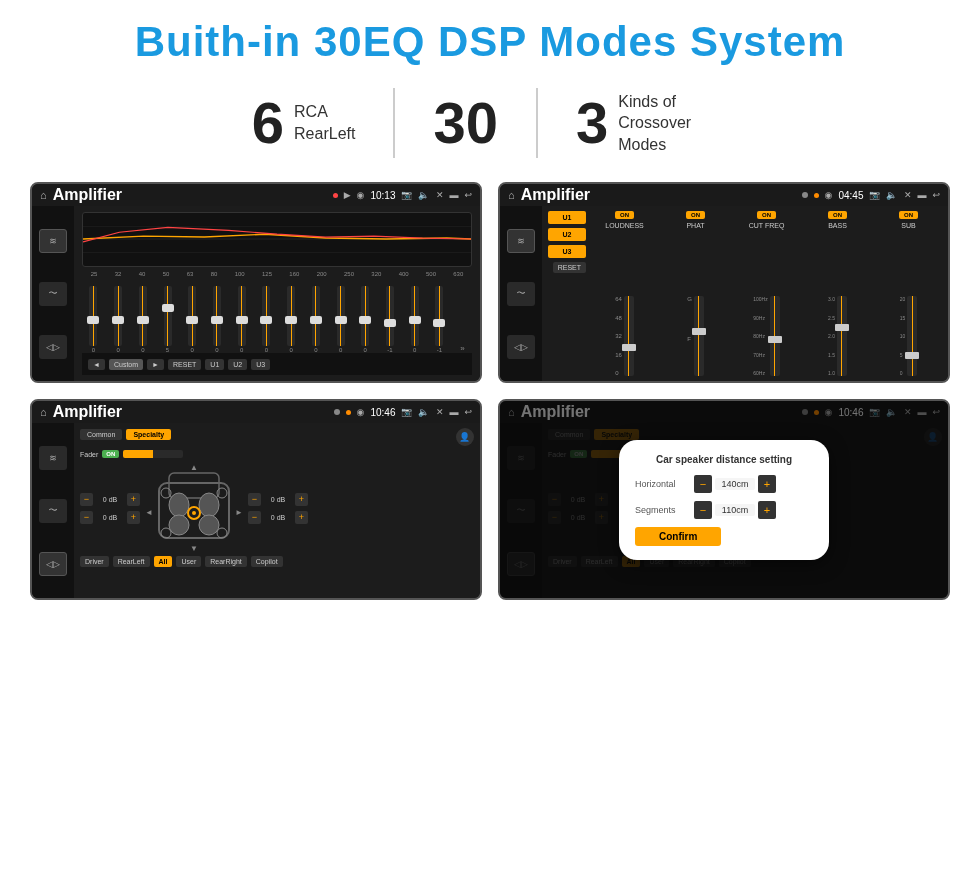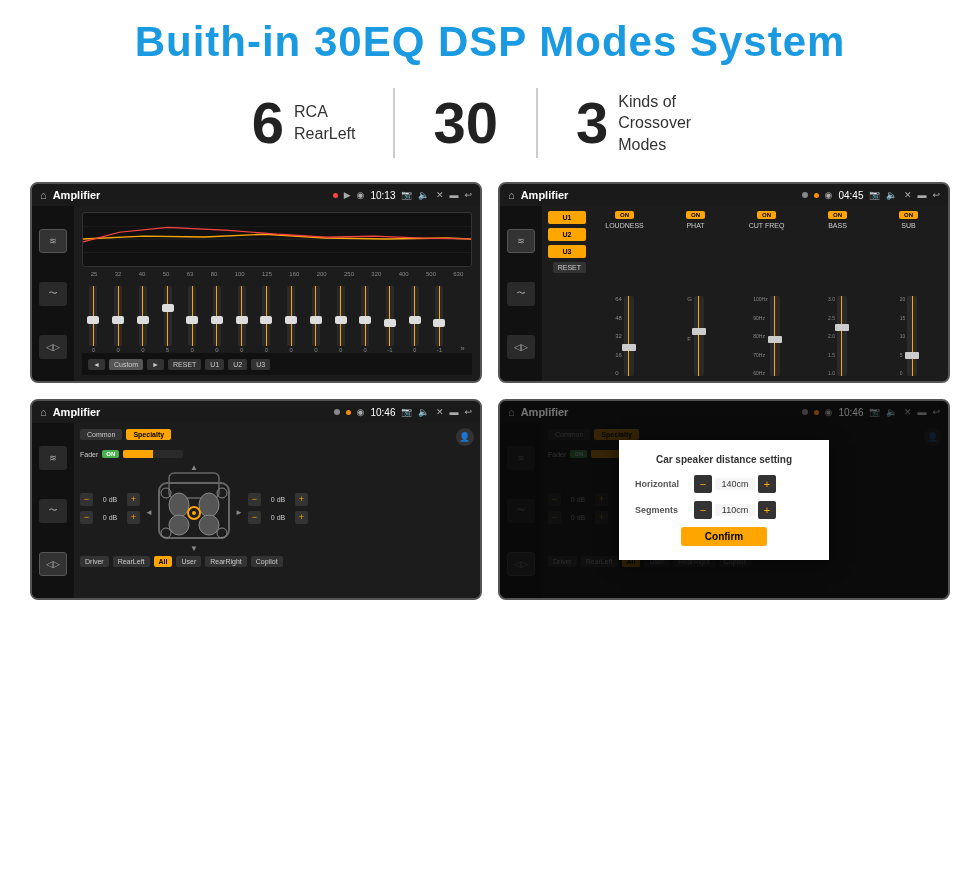--- a/index.html
+++ b/index.html
@@ -82,21 +82,21 @@
       background: #1a1a1a;
       padding: 3px 8px;
       height: 22px;
       gap: 6px;
     }
     .status-home-icon {
       font-size: 11px;
       color: #aaa;
     }
     .status-app-name {
-      font-size: 11px;
+      font-size: 16px;
       color: #fff;
       font-weight: bold;
       flex: 1;
     }
     .status-time {
       font-size: 10px;
       color: #fff;
     }
     .status-icon-sm {
       font-size: 9px;
@@ -402,21 +402,21 @@
       position: absolute;
       top: 0; left: 0; right: 0; bottom: 0;
       background: rgba(0,0,0,0.55);
       display: flex;
       align-items: center;
       justify-content: center;
       z-index: 10;
     }
     .dialog-box {
       background: #fff;
-      border-radius: 0;
+      border-radius: 18px;
       padding: 14px 16px;
       width: 210px;
       box-shadow: 0 4px 18px rgba(0,0,0,0.5);
     }
     .dialog-title {
       font-size: 10px;
       font-weight: bold;
       color: #333;
       margin-bottom: 10px;
       text-align: center;
@@ -424,21 +424,20 @@
     .dialog-row {
       display: flex;
       align-items: center;
       margin-bottom: 8px;
       gap: 4px;
     }
     .dialog-label {
       font-size: 9px;
       color: #555;
       width: 55px;
-      font-weight: bold;
     }
     .dialog-stepper {
       display: flex;
       align-items: center;
       gap: 3px;
     }
     .dialog-btn {
       width: 18px;
       height: 18px;
       background: #333;
@@ -453,21 +452,20 @@
       font-size: 9px;
       color: #333;
       min-width: 40px;
       text-align: center;
       background: #f5f5f5;
       padding: 1px 4px;
       border-radius: 2px;
     }
     .dialog-confirm-row {
       display: flex;
-      justify-content: center;
       margin-top: 2px;
     }
     .dialog-confirm-btn {
       background: #ffa500;
       color: #000;
       font-size: 10px;
       font-weight: bold;
       padding: 4px 24px;
       border-radius: 3px;
     }

